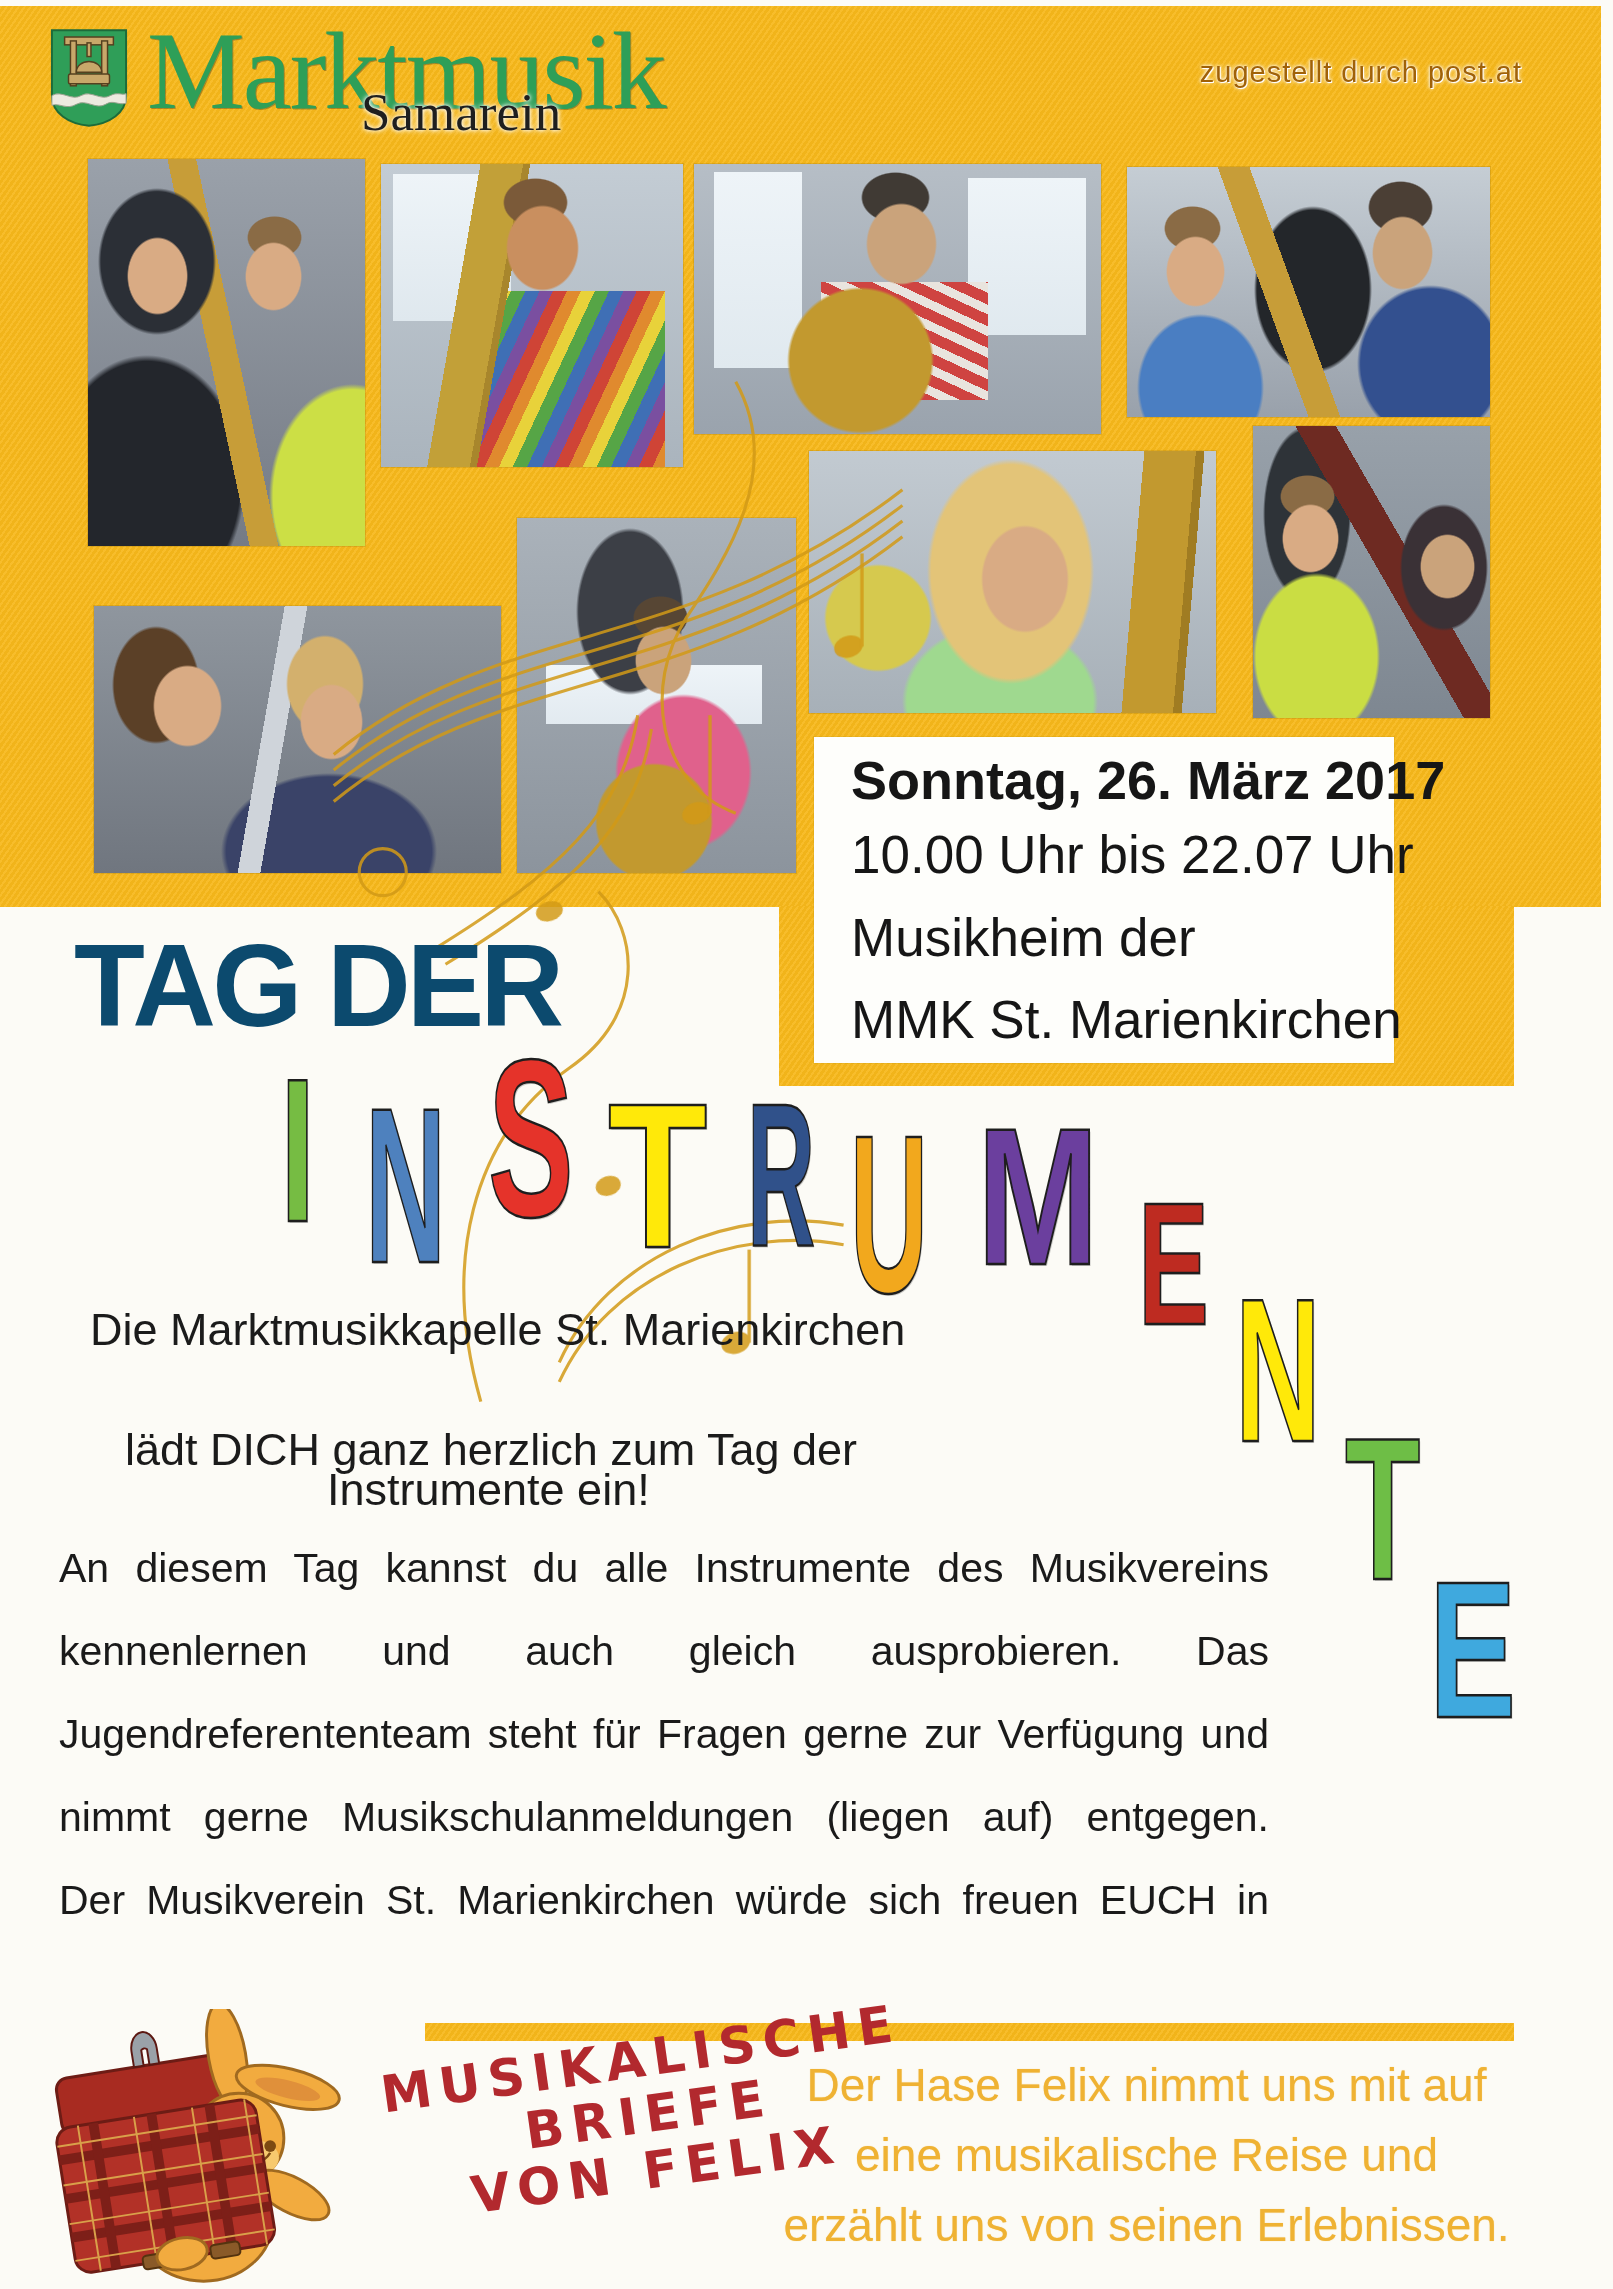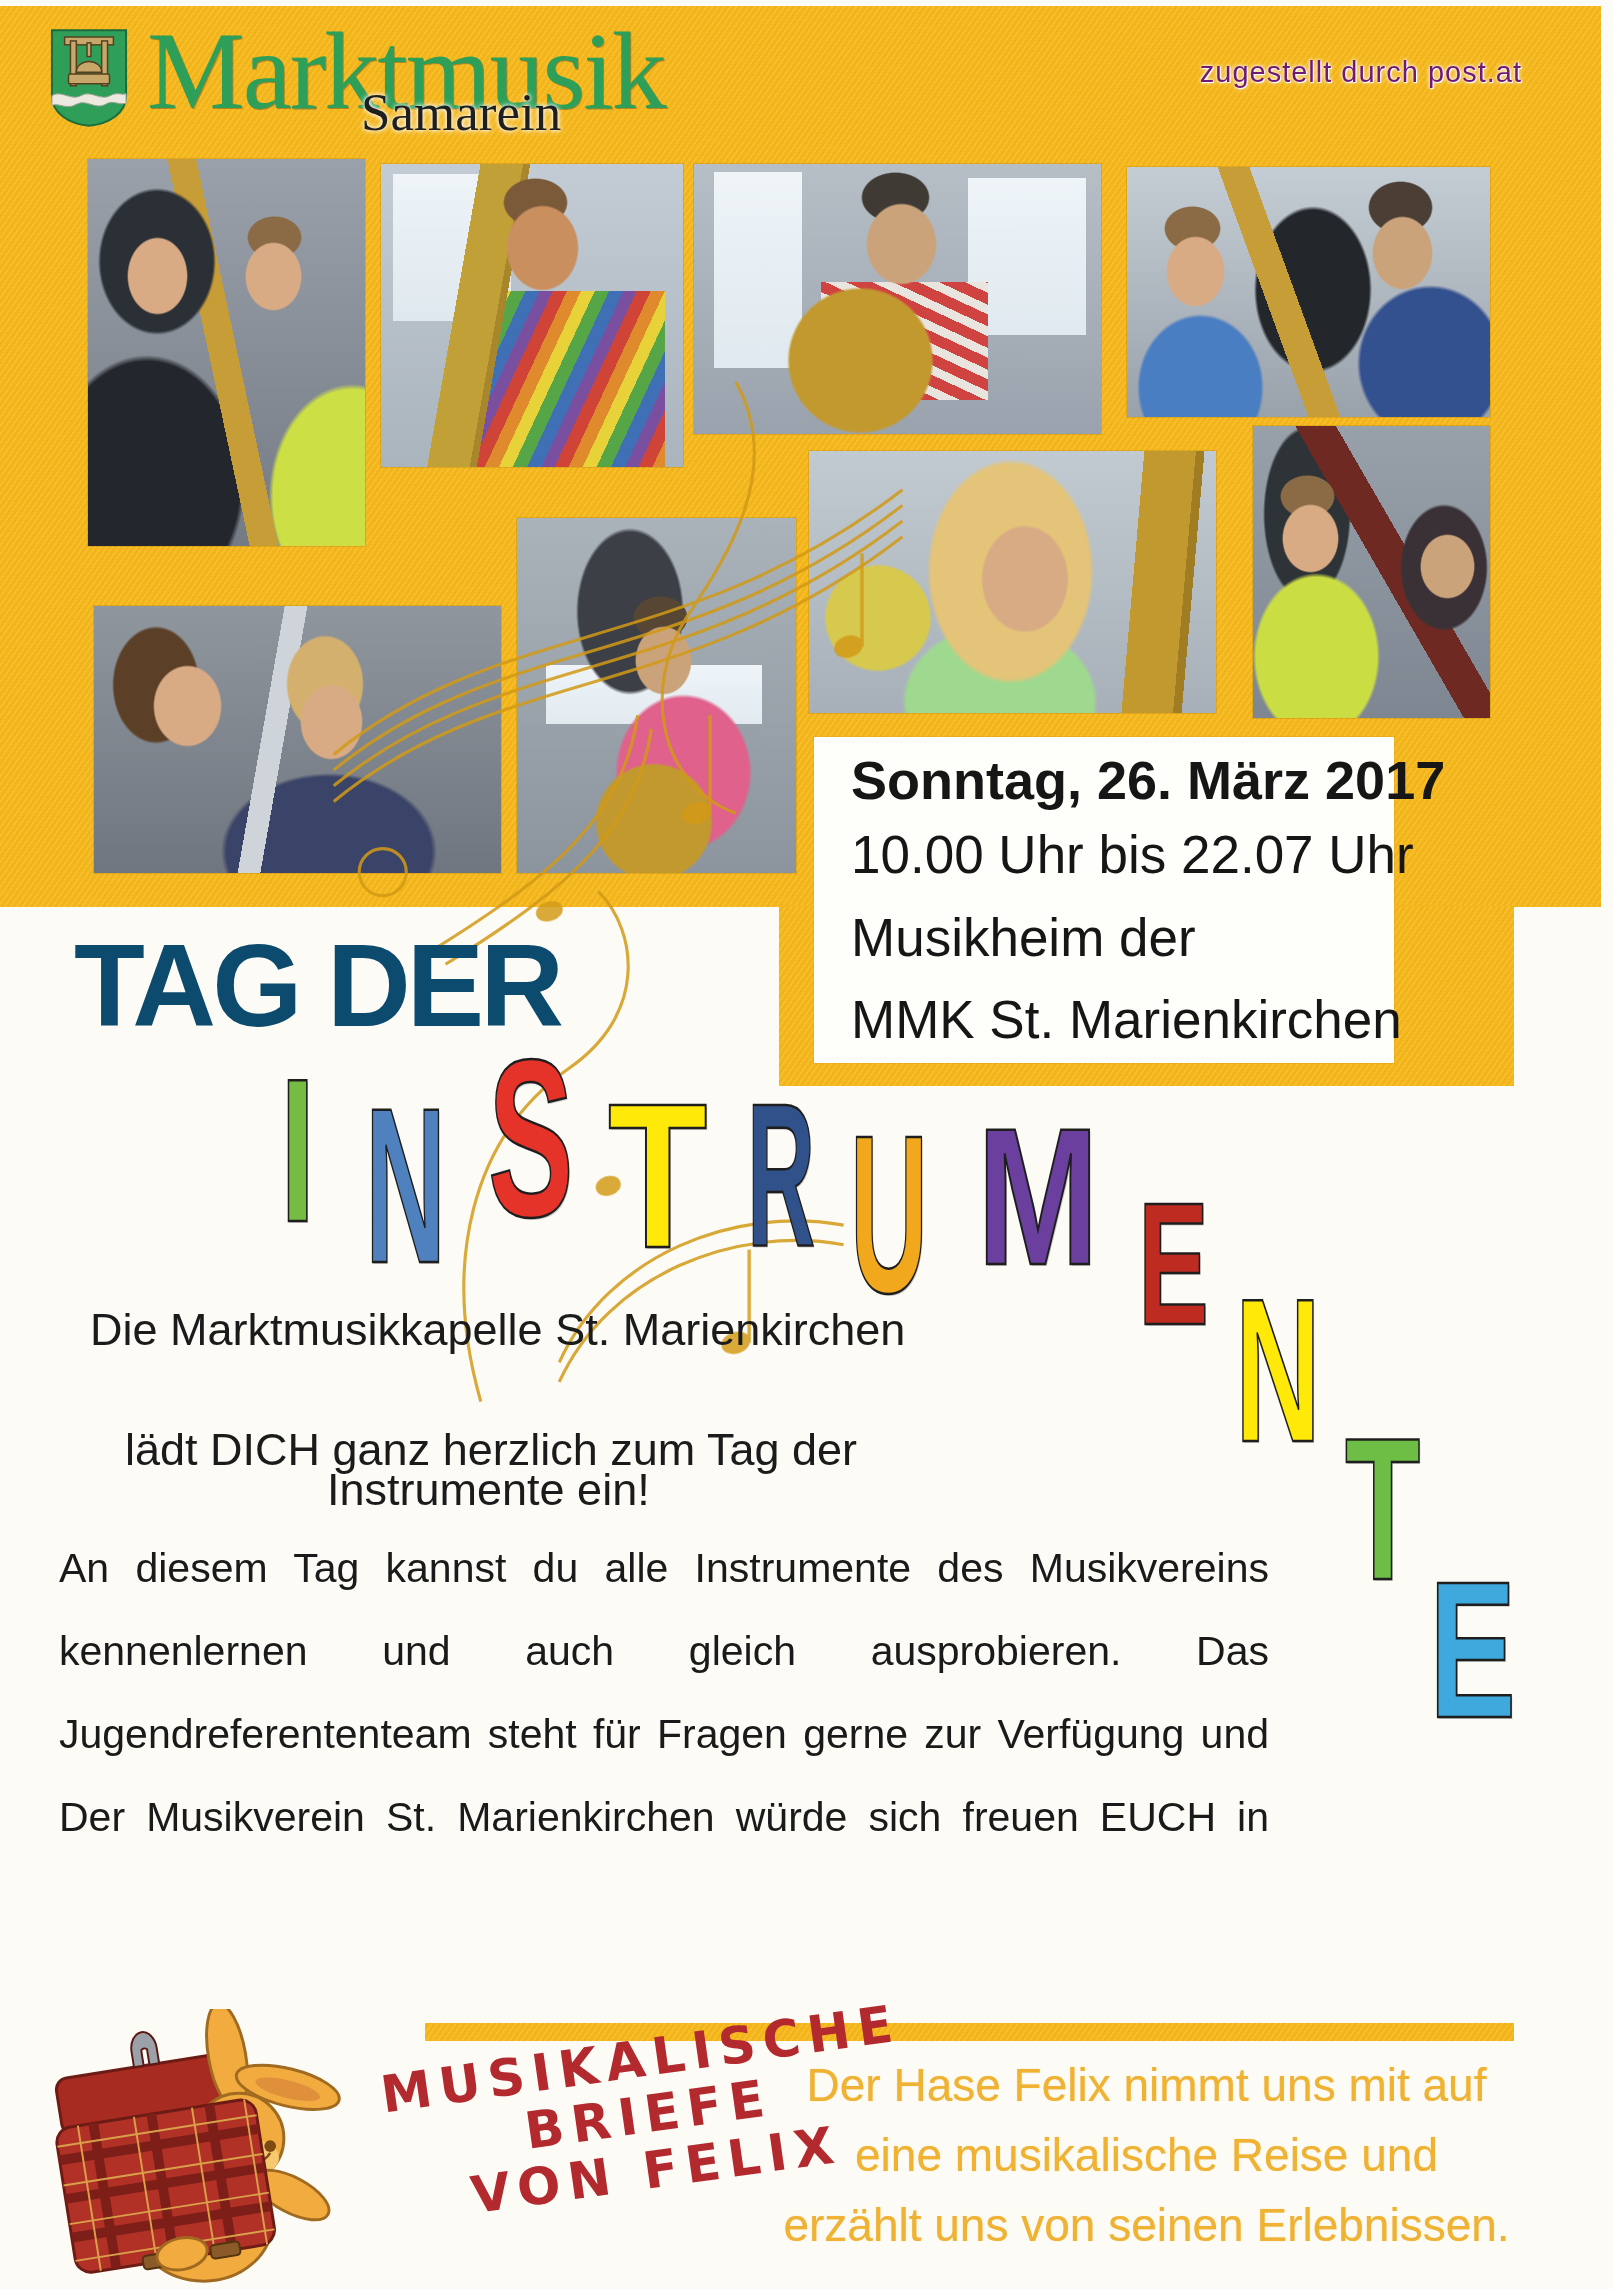--- a/index.html
+++ b/index.html
@@ -21,21 +21,21 @@
   .footer-bar{left:425px;top:2023px;width:1089px;height:17.6px;z-index:2;}
 
   
   .brand{left:135px;top:15.7px;z-index:4;font-family:"Liberation Serif", serif;
          font-size:110px;line-height:1;color:#2E9F58;letter-spacing:-2px;
          text-shadow:1px 1px 0 rgba(40,40,40,.35);margin-left:12px;}
   .brand-sub{left:361px;top:86px;z-index:4;font-family:"Liberation Serif", serif;
          font-size:53px;line-height:1;color:#1f1f1f;
          text-shadow:0 0 3.9px #fff,0 0 5.9px #fff;}
   .post{left:0;top:56px;width:1522px;text-align:right;z-index:4;
-         font-size:29px;color:#701a75;letter-spacing:1px;
+         font-size:29px;color:#a16207;letter-spacing:1px;
          text-shadow:0 0 2.9px #fff,0 0 4.9px #fff,1px 1px 0 #fff;}
   .shield{left:49px;top:27.4px;z-index:4;}
 
   
   .photo{position:absolute;z-index:2;background-repeat:no-repeat;box-shadow:0 0 0 1px rgba(120,90,0,.18);}
   .p1{left:88px;top:159px;width:277px;height:387px;
     background-image:
       radial-gradient(closest-side,#d9ab84 95%,transparent),
       radial-gradient(closest-side,#2b2f36 95%,transparent),
       radial-gradient(closest-side,#d9ab84 95%,transparent),
@@ -251,20 +251,21 @@
 <span class="ltr l11" style="color: rgb(63, 169, 222);">E</span>
 
 <div class="abs intro in1">Die Marktmusikkapelle St. Marienkirchen</div>
 <div class="abs intro in2">lädt DICH ganz herzlich zum Tag der</div>
 <div class="abs intro in3">Instrumente ein!</div>
 
 <div class="abs para">
   <span class="para-line">An diesem Tag kannst du alle Instrumente des Musikvereins</span>
   <span class="para-line">kennenlernen und auch gleich ausprobieren. Das</span>
   <span class="para-line">Jugendreferententeam steht für Fragen gerne zur Verfügung und</span>
+  <span class="para-line">nimmt gerne Musikschulanmeldungen (liegen auf) entgegen.</span>
   <span class="para-line">Der Musikverein St. Marienkirchen würde sich freuen EUCH in</span>
 </div>
 
 <svg class="abs rabbit-svg" width="392" height="280" viewBox="0 0 400 286">
   <g transform="rotate(-9 120 180)">
     <rect x="38" y="58" width="190" height="58" rx="12" fill="#A82B21" stroke="#6D1C15" stroke-width="3"></rect>
     <path d="M120,42 a10,14 0 0 1 26,0 v16 h-10 v-16 a5,7 0 0 0 -6,0 v16 h-10 z" fill="#9aa1a8" stroke="#5C1812" stroke-width="2"></path>
   </g>
   <ellipse cx="196" cy="48" rx="19" ry="54" fill="#F2AB3F" stroke="#A06A20" stroke-width="3" transform="rotate(-10 196 48)"></ellipse>
   <ellipse cx="258" cy="80" rx="54" ry="19" fill="#F2AB3F" stroke="#A06A20" stroke-width="3" transform="rotate(14 258 80)"></ellipse>

